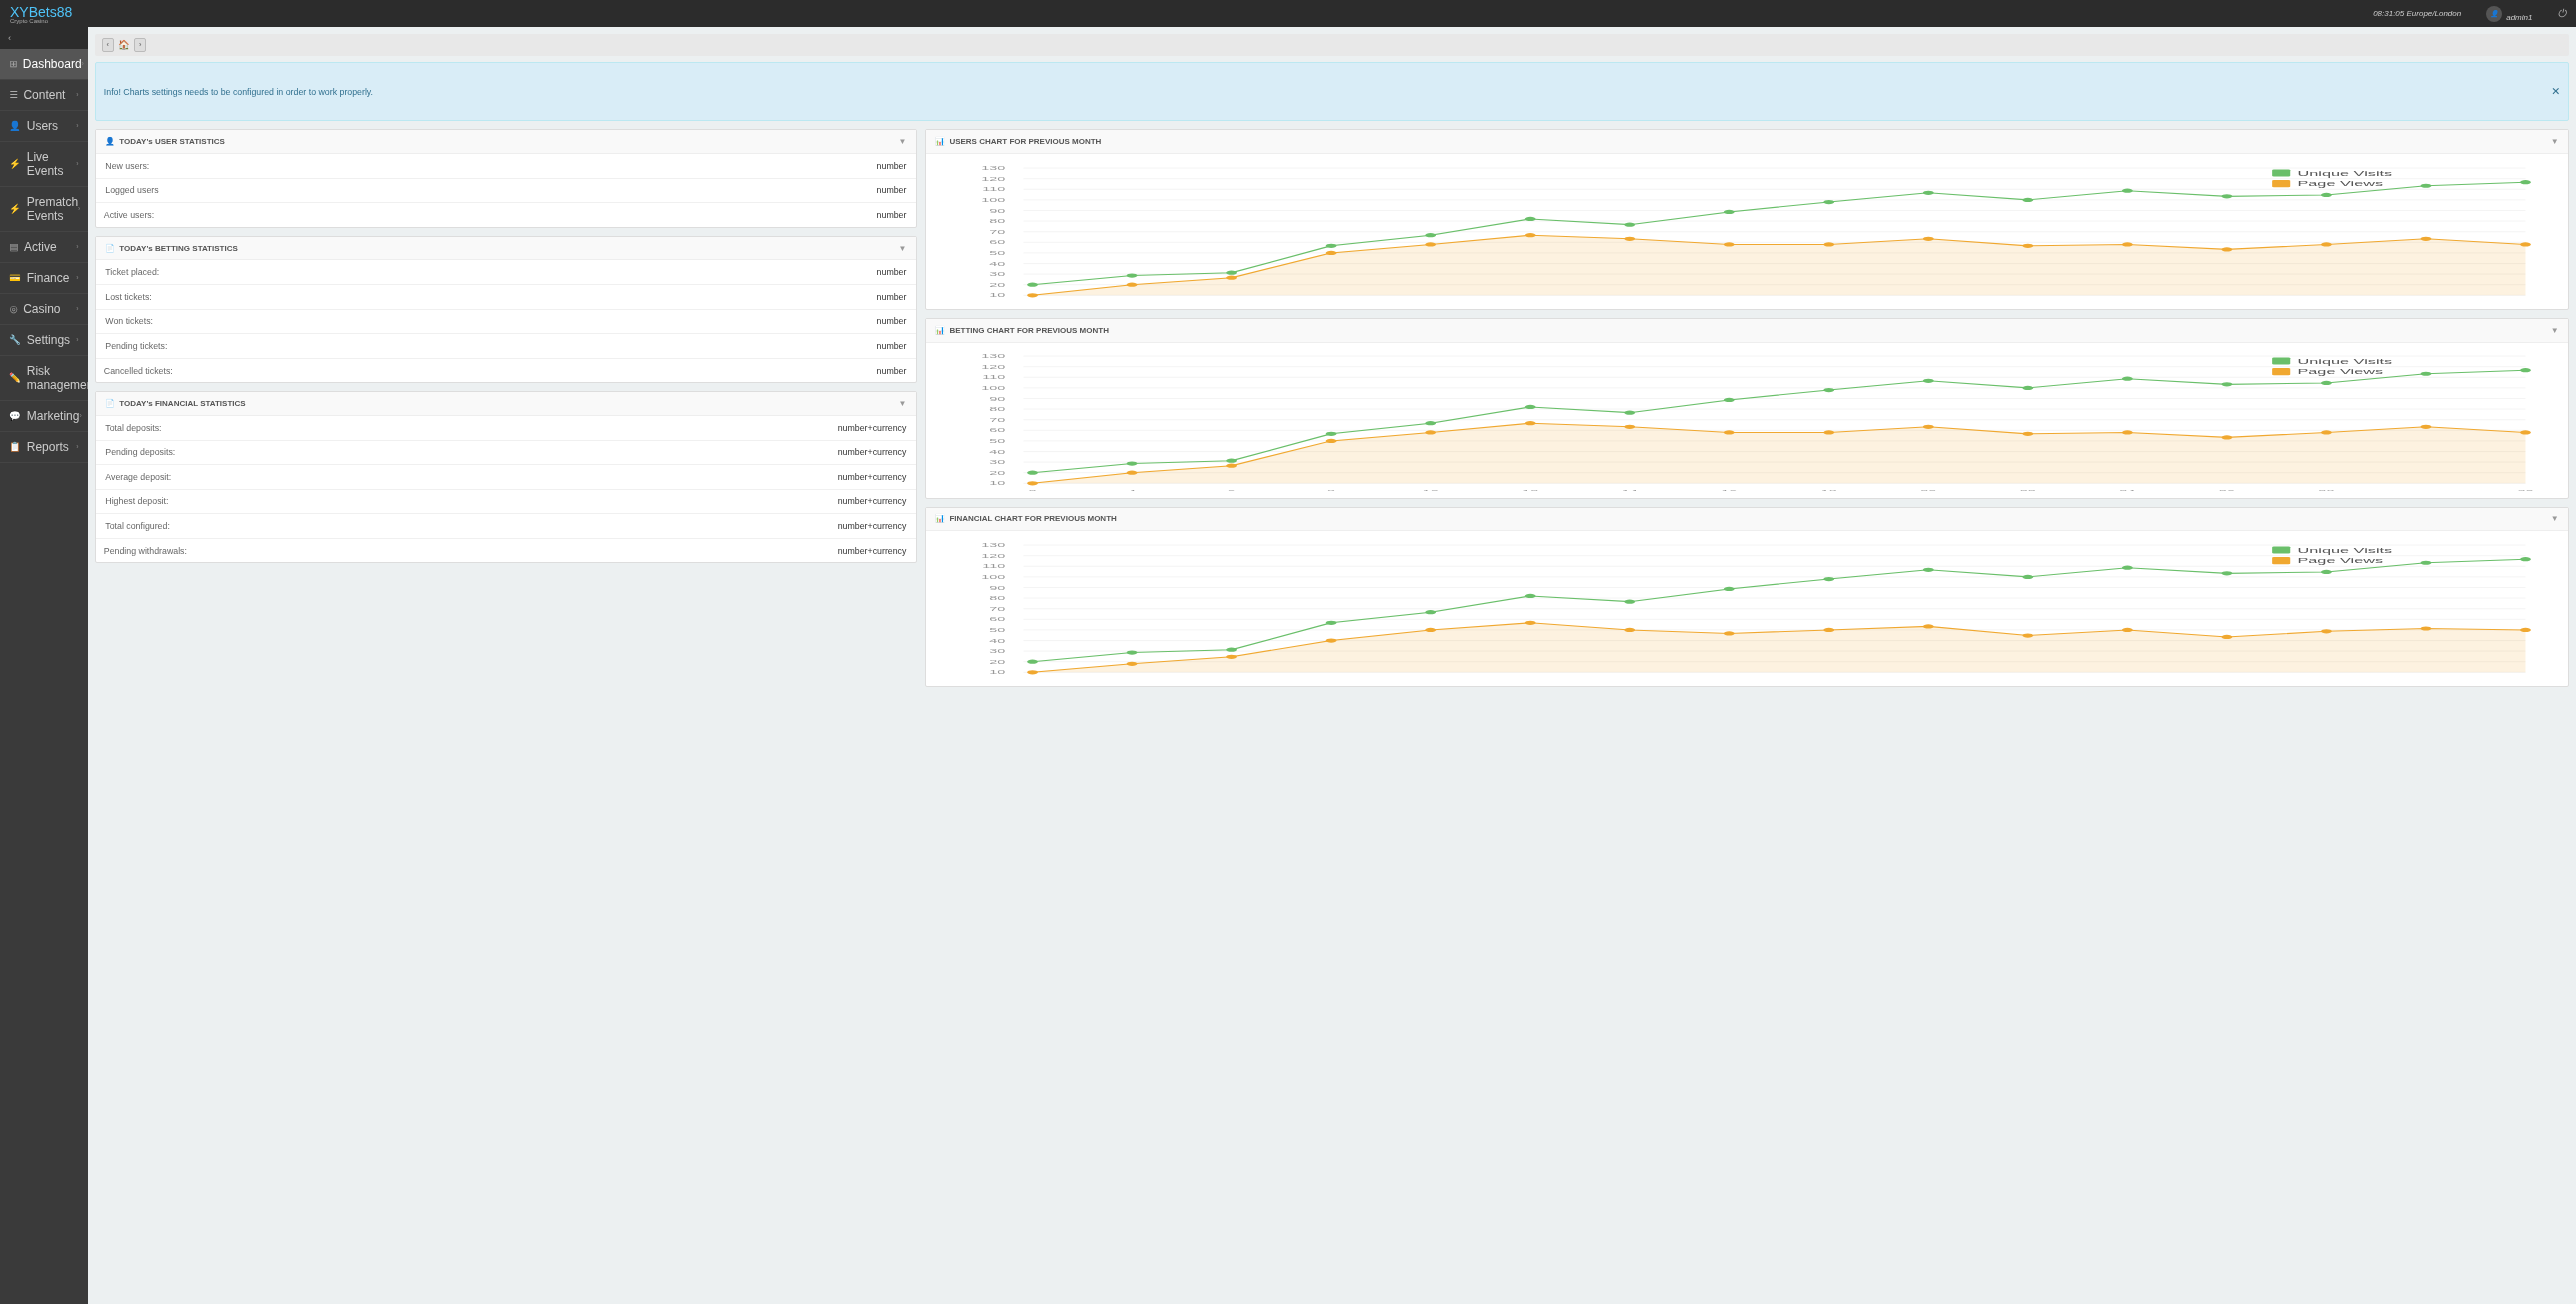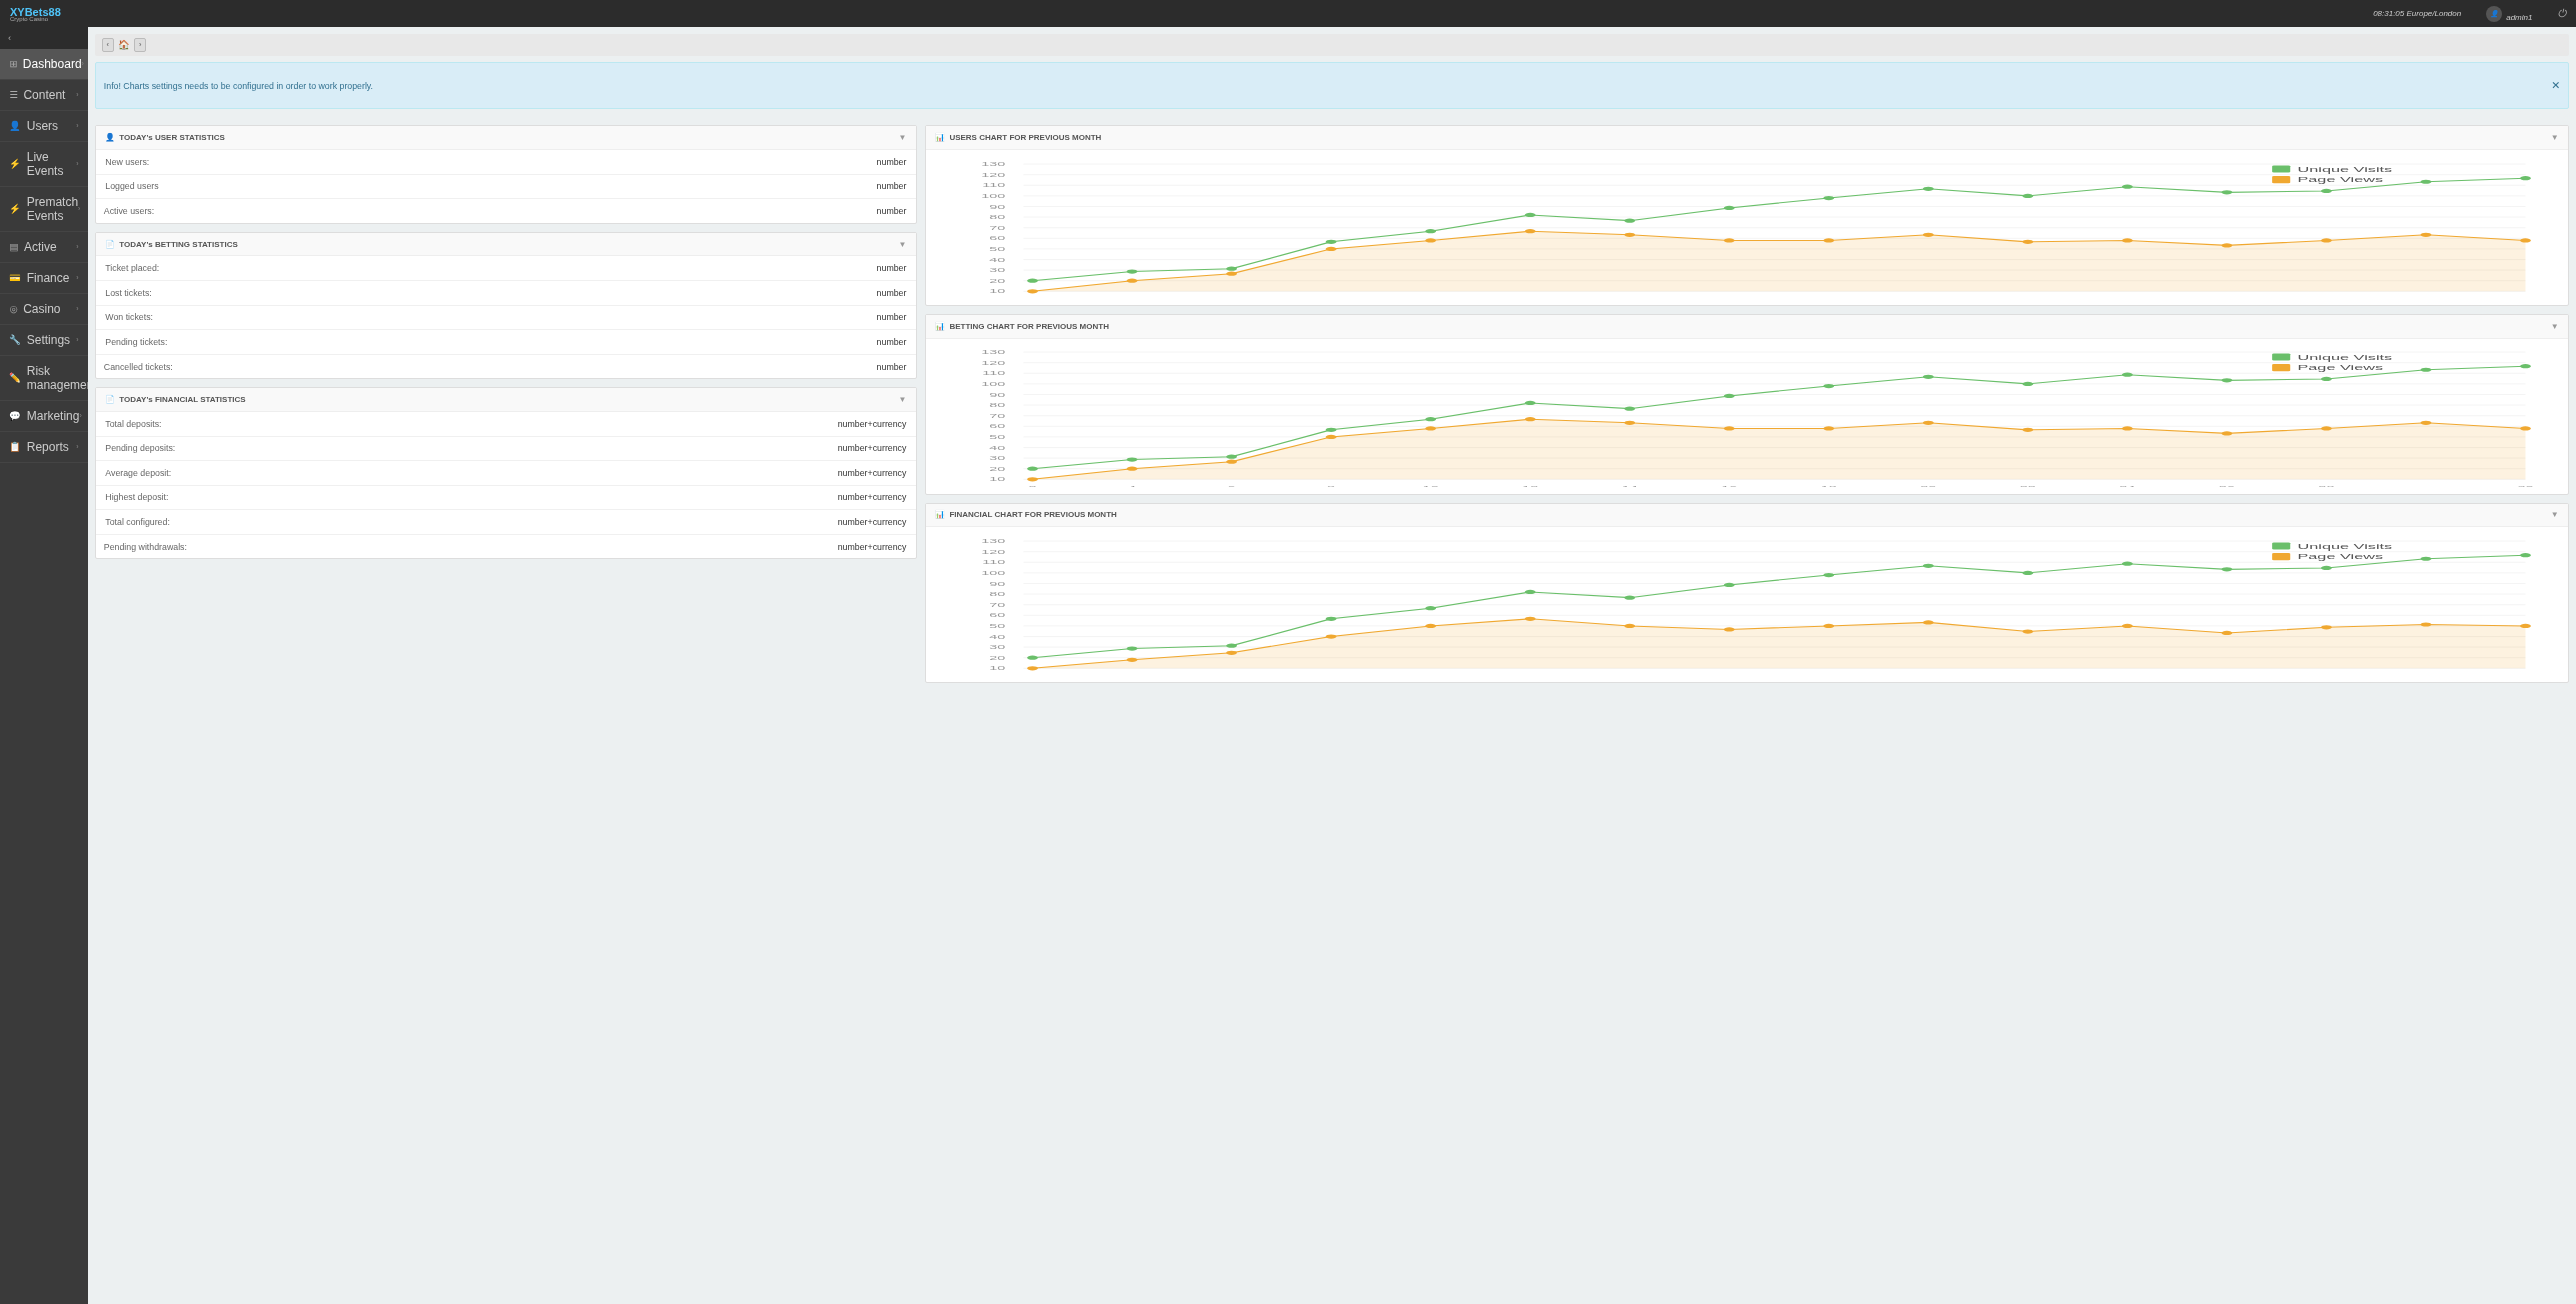--- a/index.html
+++ b/index.html
@@ -16,22 +16,22 @@
       position: fixed;
       top: 0; left: 0; right: 0;
       z-index: 100;
     }
     .topbar-logo {
       display: flex;
       align-items: center;
     }
     .logo-text {
       color: #4fc3f7;
-      font-weight: bold;
-      font-size: 11px;
+      font-weight: normal;
+      font-size: 14px;
     }
     .logo-sub {
       color: #aaa;
       font-size: 6px;
       display: block;
       margin-top: -2px;
     }
     .topbar-right {
       display: flex;
       align-items: center;
@@ -131,23 +131,23 @@
       cursor: pointer;
       color: #555;
       font-size: 7.4px;
     }
 
     
     .info-banner {
       background: #d9edf7;
       border: 0.7px solid #bce8f1;
       color: #31708f;
-      padding: 16px 8px;
+      padding: 22px 8px;
       border-radius: 2px;
-      margin-bottom: 16px;
+      margin-bottom: 8px;
       display: flex;
       justify-content: space-between;
       align-items: center;
     }
     .info-banner .close-btn {
       cursor: pointer;
       color: #31708f;
       font-size: 10.8px;
     }
 

